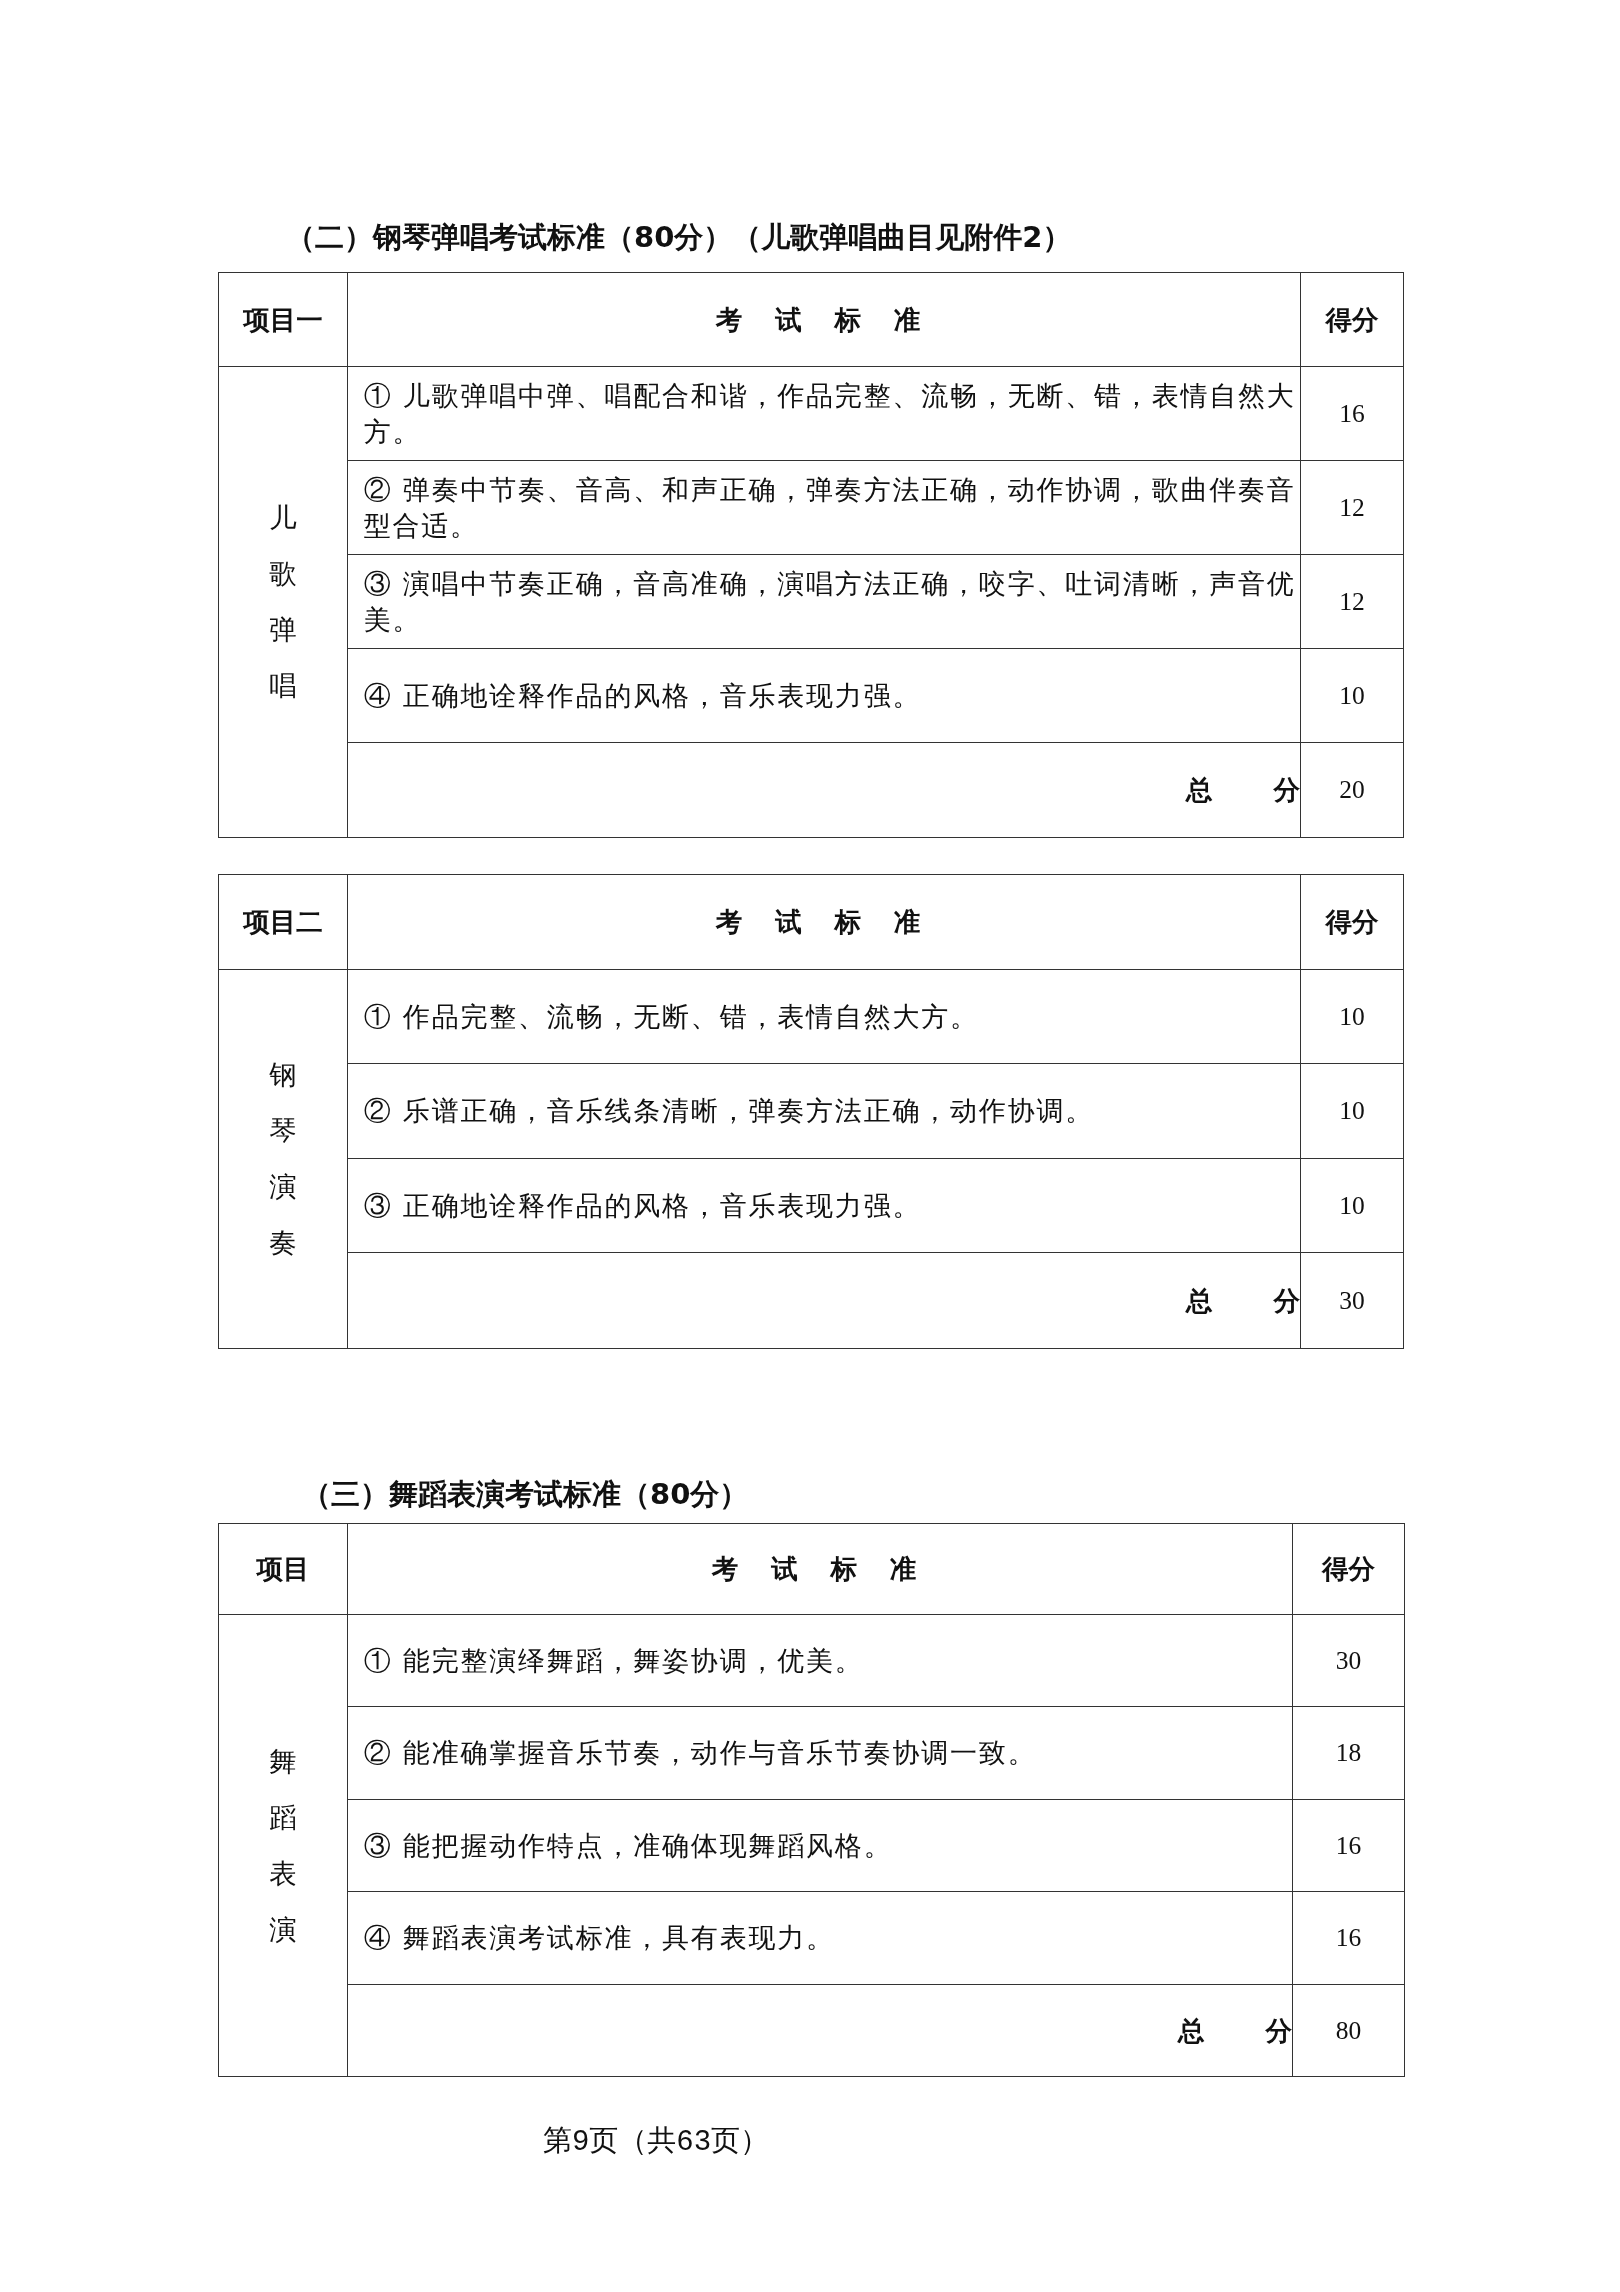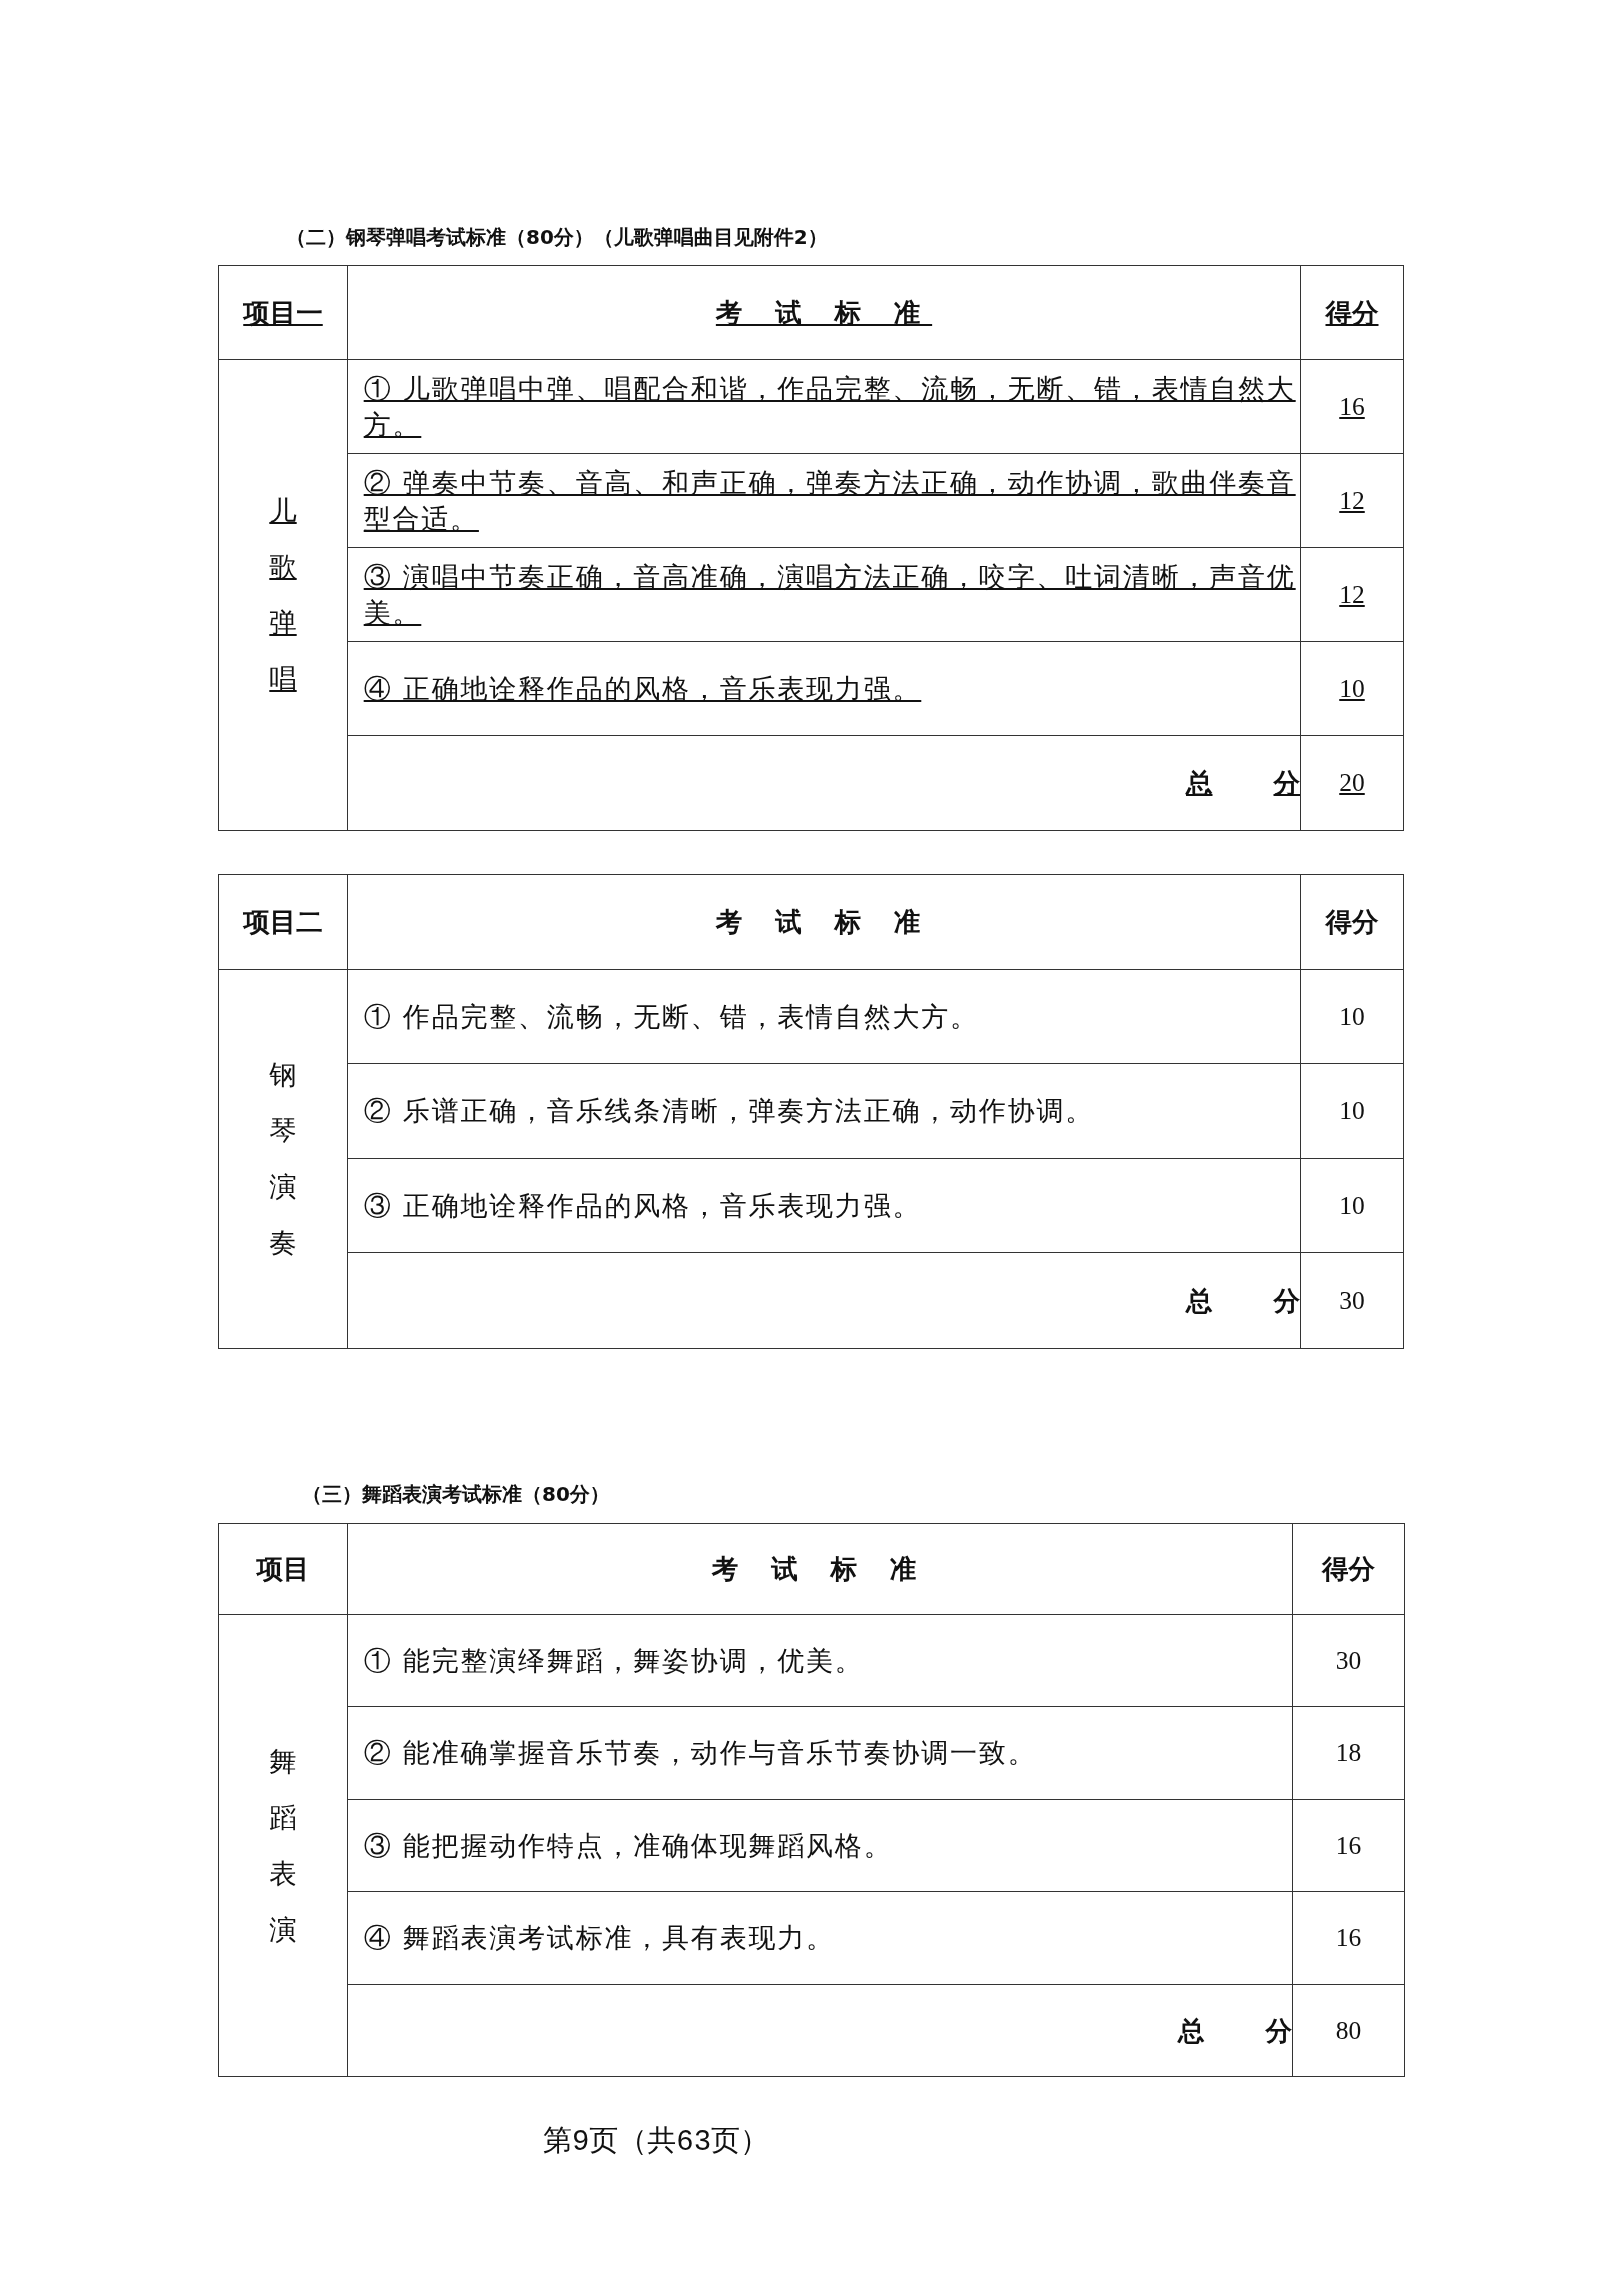--- a/index.html
+++ b/index.html
@@ -1,18 +1,18 @@
 <!DOCTYPE html>
 <html><head>
 <meta charset="utf-8">
 <style>
   html, body { margin: 0; padding: 0; background: #ffffff; }
   body { width: 1620px; height: 2293px; position: relative; overflow: hidden;
          font-family: "DejaVu Serif", "Liberation Serif", serif; color: #111; }
-  .section-title { position: absolute; left: 286px; font-size: 20px; font-weight: bold;
+  .section-title { position: absolute; left: 286px; font-size: 29px; font-weight: bold;
                    font-family: "DejaVu Sans", "Liberation Sans", sans-serif; white-space: nowrap;
                    letter-spacing: 0px; line-height: 39px; }
   table.std { position: absolute; border-collapse: collapse; table-layout: fixed; }
   table.std td { border: 1.6px solid #333; padding: 0; vertical-align: middle; }
   .hdr { font-family: "DejaVu Sans", "Liberation Sans", sans-serif; font-weight: bold;
          font-size: 26.5px; text-align: center; }
   .hdr-std { letter-spacing: 11.8px; }
   .vert { text-align: center; font-size: 27.4px; line-height: 56px; }
   .vert span { display: block; }
   .crit { font-size: 27px; line-height: 36px; padding: 0 9.8px 0 15.7px !important; letter-spacing: 1.8px;
@@ -23,21 +23,21 @@
            text-align: right; word-spacing: 0; }
   .total .t1 { margin-right: 61px; }
   .footer { position: absolute; top: 2121px; left: 0; width: 1312px; text-align: center;
             font-size: 29px; font-family: Liberation Mono, monospace; }
 </style>
 </head>
 <body>
 
 <div class="section-title" style="top:218px;">（二）钢琴弹唱考试标准（80分）（儿歌弹唱曲目见附件2）</div>
 
-<table class="std" style="left:218px; top:265px; width:1185px;text-decoration:underline;">
+<table class="std" style="left:218px; top:272px; width:1185px;">
   <colgroup>
       <col style="width:129px">
       <col style="width:953px">
       <col style="width:103px">
     </colgroup>
   <tbody>
       <tr style="height:94px">
     <td class="hdr">项目一</td>
     <td class="hdr hdr-std">考 试 标 准</td>
     <td class="hdr">得分</td>

